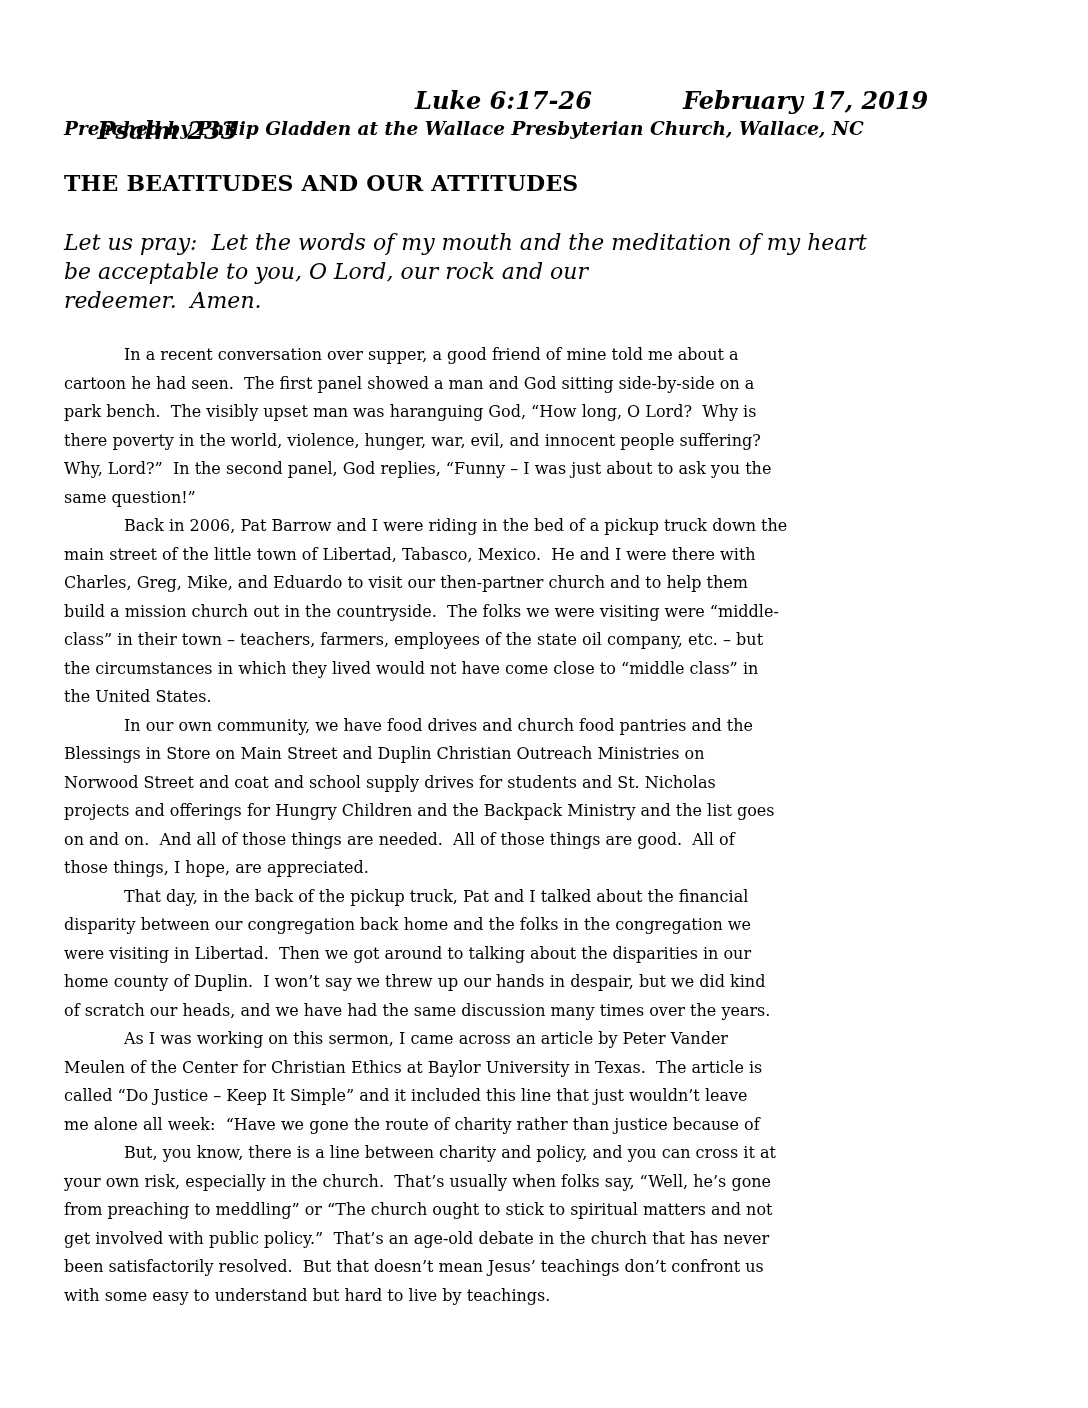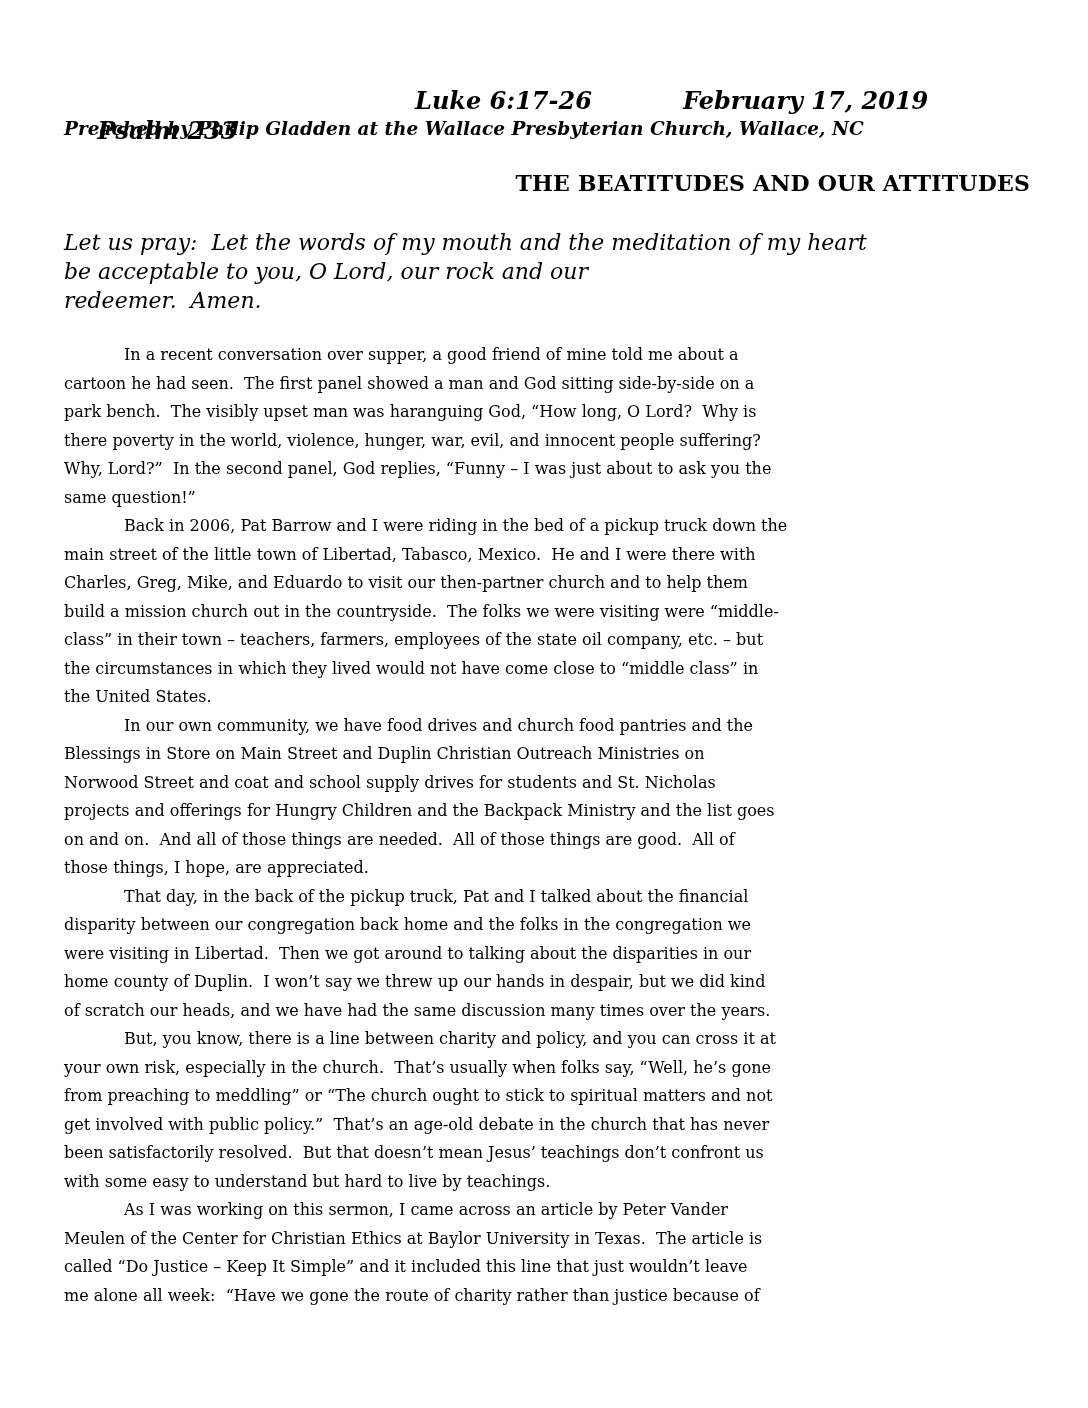--- a/index.html
+++ b/index.html
@@ -44,21 +44,21 @@
     line-height: 26px;
     font-weight: bold;
     font-style: italic;
     white-space: pre;
   }
   .title {
     margin: 28px 0 0 0;
     font-size: 22px;
     line-height: 27px;
     font-weight: bold;
-    text-align: right;
+    text-align: left;
     letter-spacing: 0.2px;
   }
   .prayer {
     margin: 31px 0 0 0;
     font-size: 22px;
     line-height: 29px;
     font-weight: normal;
     font-style: italic;
     white-space: pre;
   }
@@ -113,25 +113,25 @@
 projects and offerings for Hungry Children and the Backpack Ministry and the list goes
 on and on.  And all of those things are needed.  All of those things are good.  All of
 those things, I hope, are appreciated.</p>
 
   <p class="body-para">That day, in the back of the pickup truck, Pat and I talked about the financial
 disparity between our congregation back home and the folks in the congregation we
 were visiting in Libertad.  Then we got around to talking about the disparities in our
 home county of Duplin.  I won’t say we threw up our hands in despair, but we did kind
 of scratch our heads, and we have had the same discussion many times over the years.</p>
 
+  <p class="body-para">As I was working on this sermon, I came across an article by Peter Vander
+Meulen of the Center for Christian Ethics at Baylor University in Texas.  The article is
+called “Do Justice – Keep It Simple” and it included this line that just wouldn’t leave
+me alone all week:  “Have we gone the route of charity rather than justice because of</p>
+
   <p class="body-para">But, you know, there is a line between charity and policy, and you can cross it at
 your own risk, especially in the church.  That’s usually when folks say, “Well, he’s gone
 from preaching to meddling” or “The church ought to stick to spiritual matters and not
 get involved with public policy.”  That’s an age-old debate in the church that has never
 been satisfactorily resolved.  But that doesn’t mean Jesus’ teachings don’t confront us
 with some easy to understand but hard to live by teachings.</p>
 
-  <p class="body-para">As I was working on this sermon, I came across an article by Peter Vander
-Meulen of the Center for Christian Ethics at Baylor University in Texas.  The article is
-called “Do Justice – Keep It Simple” and it included this line that just wouldn’t leave
-me alone all week:  “Have we gone the route of charity rather than justice because of</p>
-
 </div>
 
 </body></html>

